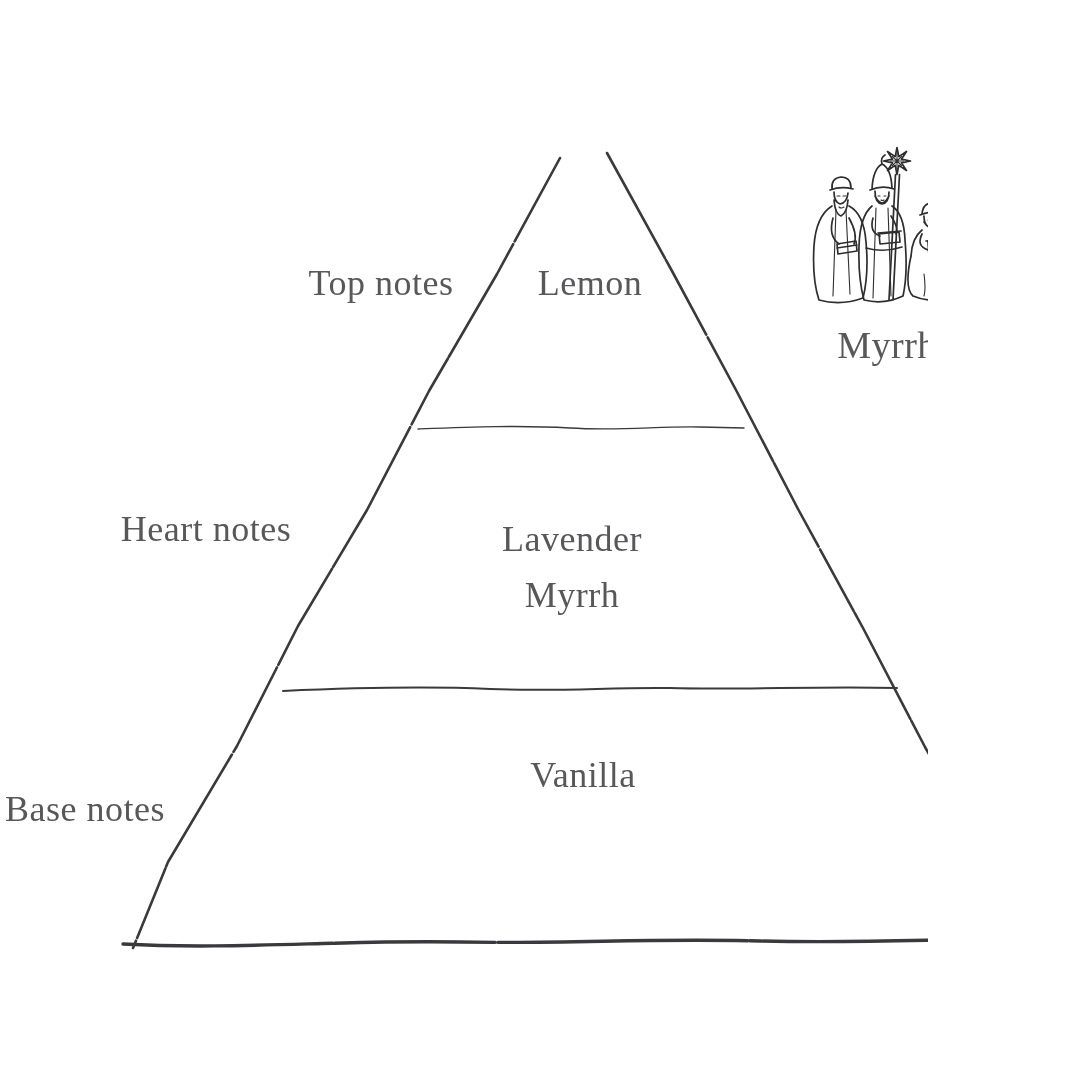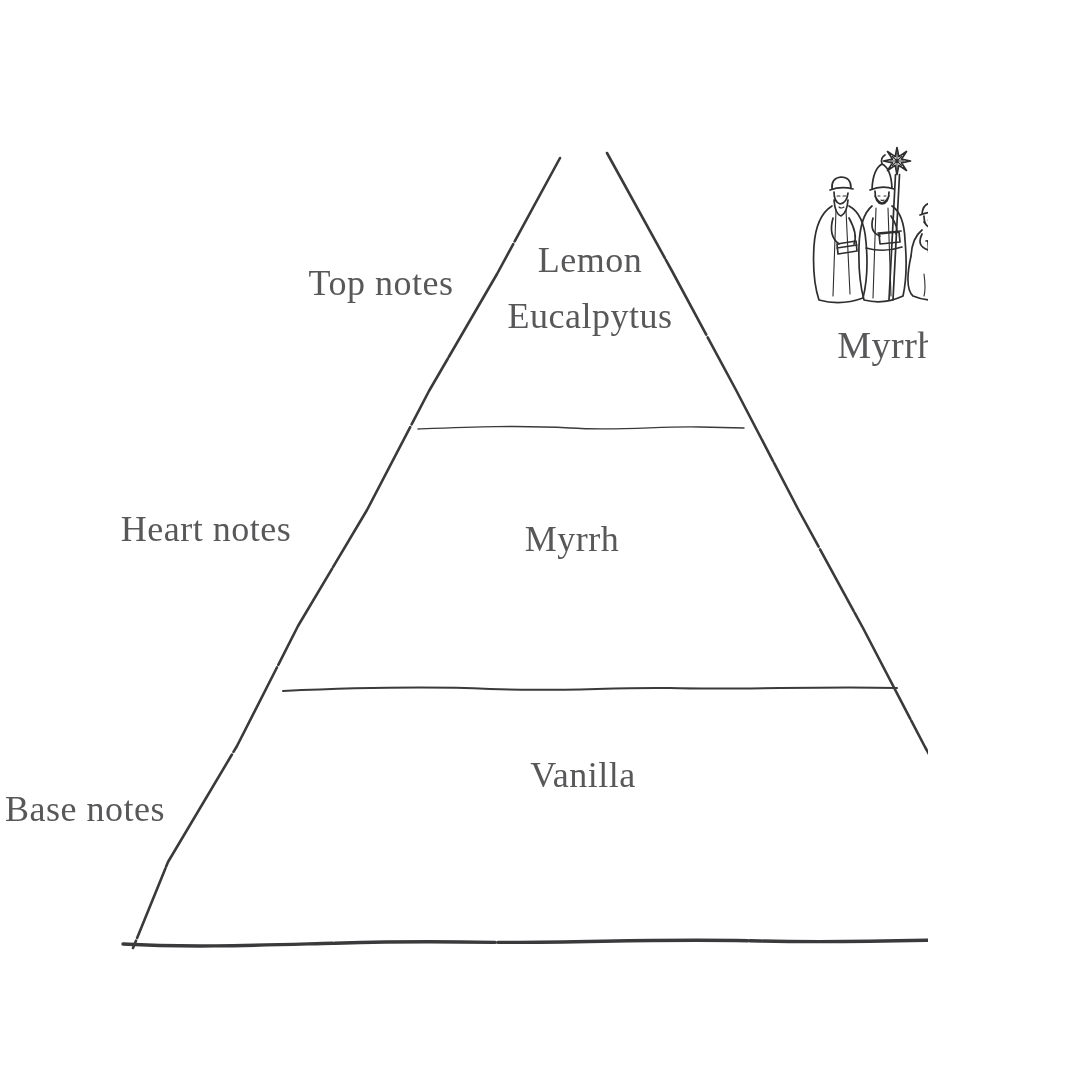--- a/index.html
+++ b/index.html
@@ -35,25 +35,25 @@
     <path class="pline" d="M607,153 L672,271 L736,390 L798,509 L863,628 L925,747 L991,866 L1032,945" stroke-width="2.6" stroke-dasharray="120 2 85 3 140 2 95 3 70 2"></path>
     <path class="pline" d="M123,944 C 230,950 340,940 460,942 C 580,944 640,938 760,941 C 880,944 970,937 1033,940" stroke-width="3.4" stroke-dasharray="210 2 160 3 250 2 180 3"></path>
     <path class="pline" d="M418,429 C 470,427 520,425 570,428 C 620,431 660,426 700,427 L744,428" stroke-width="1.4" stroke="#6f6f6f"></path>
     <path class="pline" d="M283,691 C 350,688 420,686 490,689 C 560,692 610,687 670,688 C 740,690 820,686 897,688" stroke-width="2" stroke="#4a4a4c"></path>
   </svg>
 
   <div class="side-label" style="left:381px;top:255px">Top notes</div>
   <div class="side-label" style="left:206px;top:501px">Heart notes</div>
   <div class="side-label" style="left:85px;top:781px">Base notes</div>
 
-  <div class="note-col" style="left:590px;top:232px">
+  <div class="note-col" style="left:590px;top:255px">
     <div>Lemon</div>
-    <div>Eucalpytus</div>
   </div>
   <div class="note-col" style="left:572px;top:511px">
+    <div>Lavender</div>
     <div>Myrrh</div>
   </div>
   <div class="note-col" style="left:583px;top:747px">
     <div>Vanilla</div>
   </div>
 
   <svg class="magi-svg" viewBox="0 0 162 166" aria-hidden="true">
 
     <path d="M91,3.5 L92.8,12.6 L100.5,7.5 L95.4,15.2 L104.5,17 L95.4,18.8 L100.5,26.5 L92.8,21.4 L91,30.5 L89.2,21.4 L81.5,26.5 L86.6,18.8 L77.5,17 L86.6,15.2 L81.5,7.5 L89.2,12.6 Z"></path>
     <path class="thin" d="M91,9 L91,25 M84.5,17 L97.5,17 M86.5,12.5 L95.5,21.5 M95.5,12.5 L86.5,21.5"></path>

